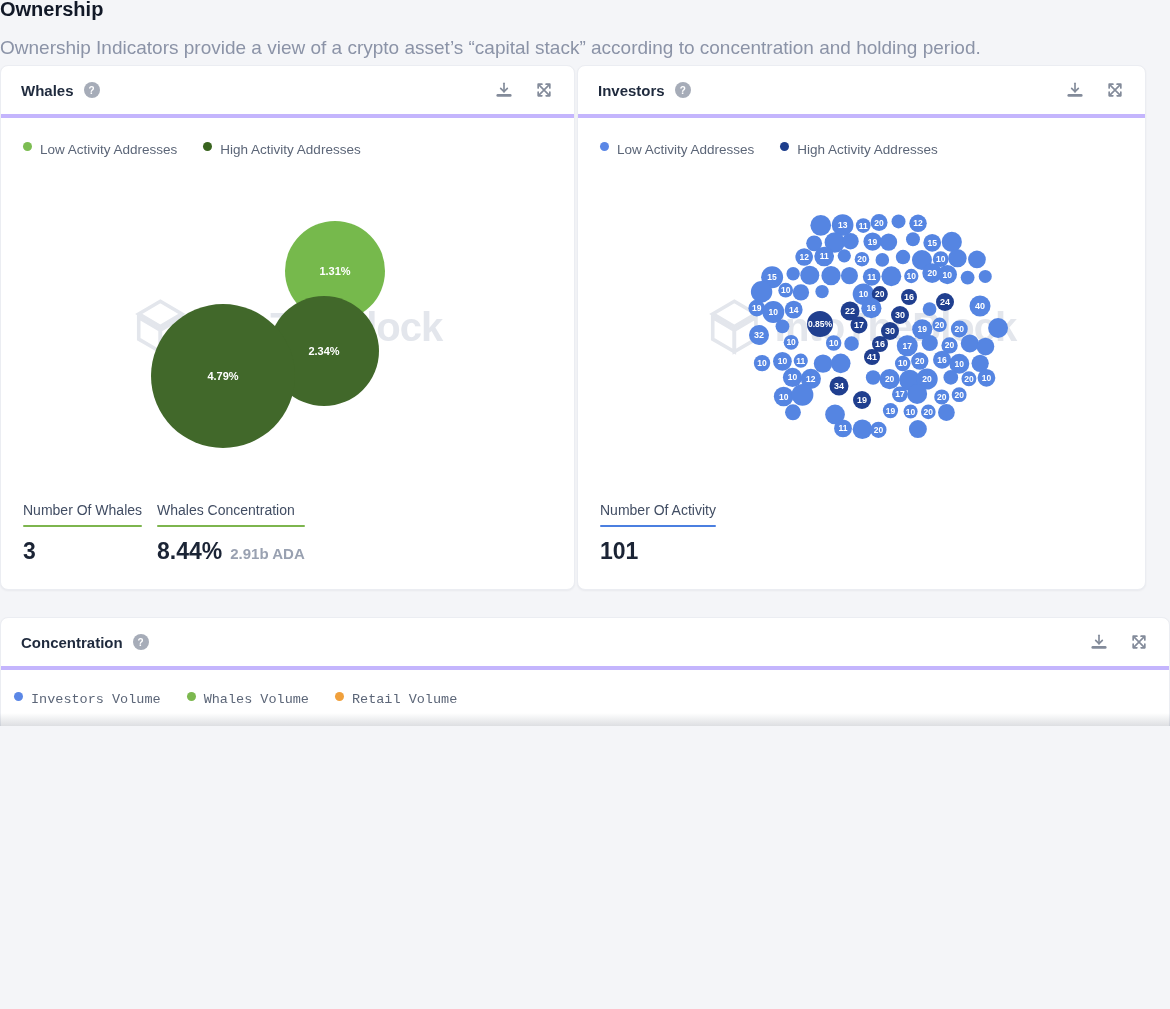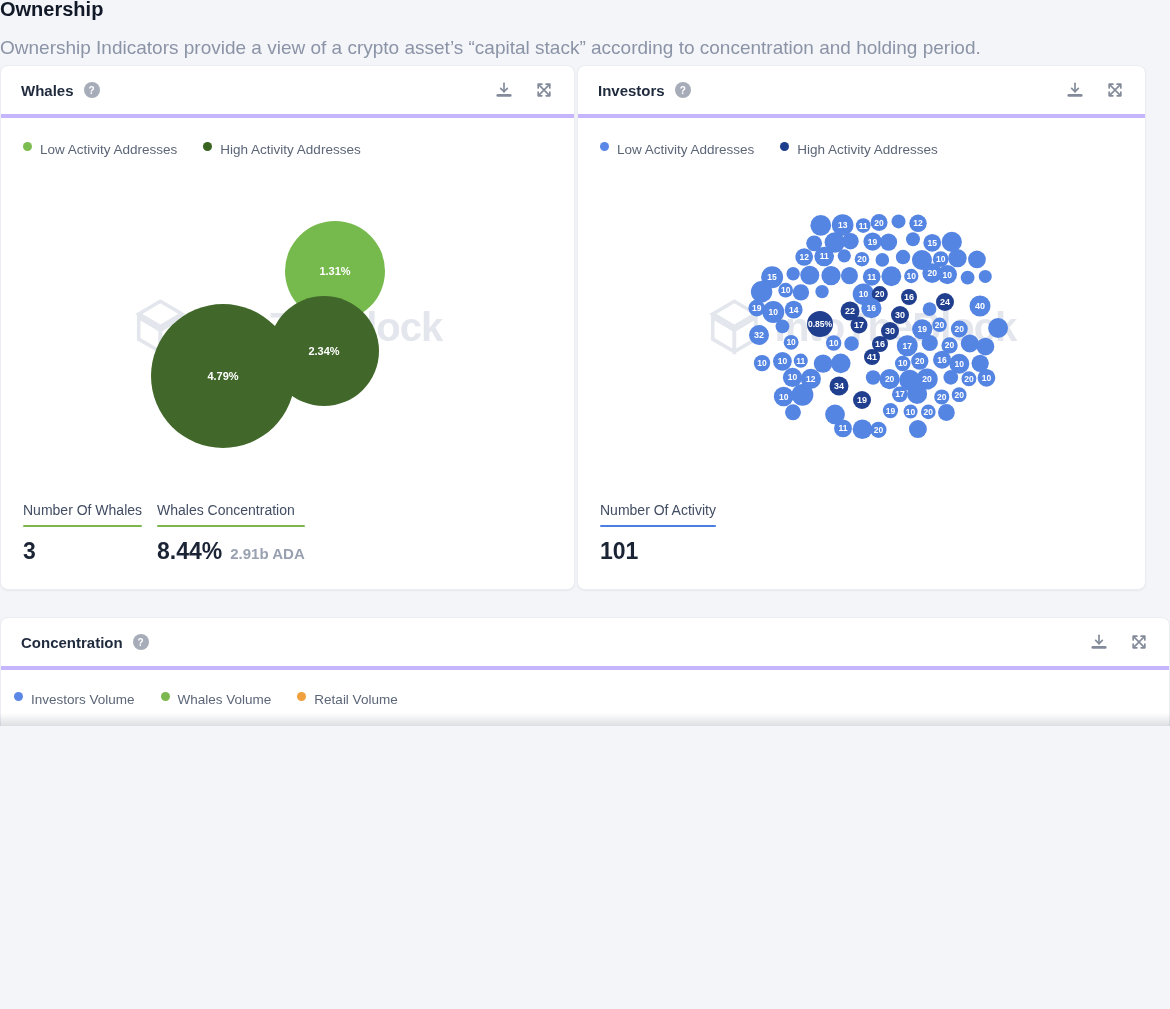--- a/index.html
+++ b/index.html
@@ -19,21 +19,21 @@
                  border-bottom:4px solid #c4b5fd; }
   .card-title { font-size:15px; font-weight:700; color:#1f2a3d; }
   .help-icon { width:16px; height:16px; margin-left:10px; border-radius:50%; background:#a6acb8;
                color:#fff; font-size:10px; font-weight:700; display:flex; align-items:center;
                justify-content:center; cursor:pointer; }
   .header-actions { margin-left:auto; display:flex; align-items:center; gap:20px; }
   .icon-btn { width:20px; height:20px; color:#838b9a; cursor:pointer; }
   .icon-btn svg { width:20px; height:20px; display:block; }
 
   .legend { display:flex; align-items:center; gap:26px; padding:24px 22px 0; }
-  #concentration-card .legend { padding:22px 13px 0; }
+  #concentration-card .legend { padding:22px 13px 0;font-family:Liberation Mono, monospace; }
   .legend-item { display:flex; align-items:flex-start; gap:8px; cursor:pointer; }
   .legend-dot { width:9px; height:9px; border-radius:50%; }
   .legend-label { font-size:13.5px; color:#5c6678; }
 
   .chart-area { position:relative; margin-top:13px; height:320px; }
   #pie-area { height:293px; margin-top:8px; }
   .chart-svg { position:relative; display:block; z-index:1; }
   svg text { font-family:"Liberation Sans", sans-serif; }
 
   .watermark { position:absolute; left:50%; top:50%; transform:translate(-50%,-56%);

